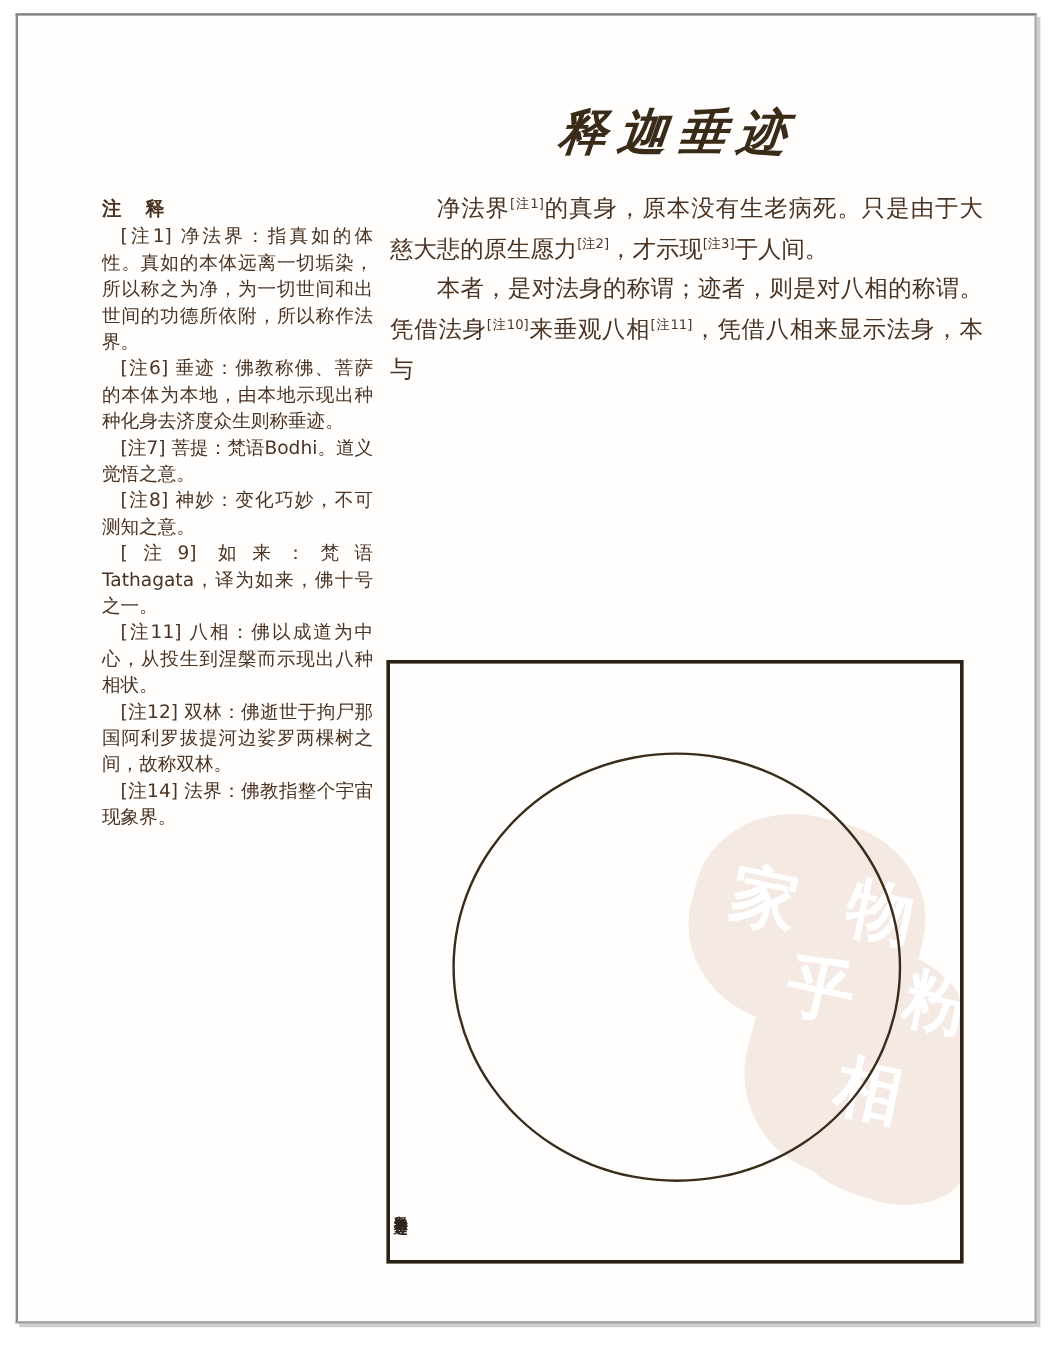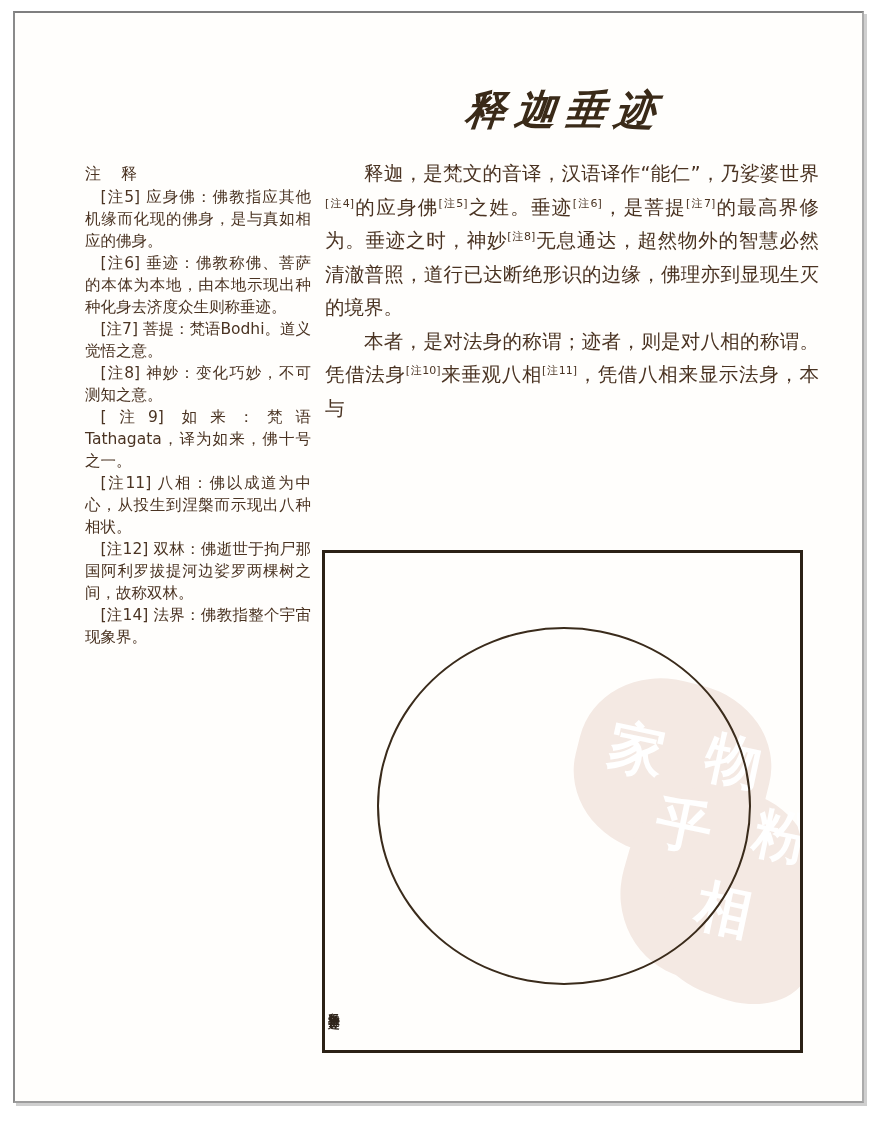--- a/index.html
+++ b/index.html
@@ -13,21 +13,21 @@
   .stage{position:relative;width:880px;height:1123px;background:#ffffff;overflow:hidden;
          font-family:"DejaVu Sans",sans-serif;}
   .page{position:absolute;left:13px;top:11px;width:851px;height:1092px;background:#fffefc;
         border:2px solid;border-color:#7f7f7f #ababab #9d9d9d #8a8a8a;
         box-shadow:3px 3px 0 #cfcfcf;}
   .title{position:absolute;left:300px;top:70px;width:500px;margin:0;text-align:center;
          font-family:"DejaVu Serif",serif;font-style:italic;font-weight:600;
          font-size:41px;letter-spacing:9px;color:var(--title-ink);transform:skewX(-6deg);}
   .sidebar{position:absolute;left:70px;top:150px;width:226px;color:var(--ink);
            font-size:15.5px;line-height:22px;text-align:justify;}
-  .notes-heading{font-weight:normal;font-size:16px;letter-spacing:2px;margin:0 0 1px 0;}
+  .notes-heading{font-weight:bold;font-size:16px;letter-spacing:2px;margin:0 0 1px 0;}
   .note{margin:0;text-indent:1em;}
   .note-label{letter-spacing:0;}
   .body-text{position:absolute;left:310px;top:144px;width:494px;color:var(--ink);
              font-size:19.5px;line-height:33.5px;text-align:justify;}
   .bp{margin:0;text-indent:2em;}
   .noteref{font-size:11px;line-height:0;vertical-align:7px;letter-spacing:0;}
   .figure-box{position:absolute;left:307px;top:537px;width:481px;height:503px;margin:0;
               border:3px solid var(--frame);background:#fffefc;overflow:hidden;}
   .wm-blob{position:absolute;background:var(--wm);border-radius:45%;}
   .wm-b1{left:250px;top:128px;width:195px;height:175px;transform:rotate(14deg);}
@@ -50,33 +50,33 @@
 <body>
 
 <div class="stage">
   <div class="page">
 
     <h1 class="title">释迦垂迹</h1>
 
     <aside class="sidebar">
       <p class="notes-heading">注　释</p>
       <div id="notes-list">
-          <p class="note"><span class="note-label">[注5] </span>应身佛：佛教指应其他机缘而化现的佛身，是与真如相应的佛身。</p>
+          <p class="note"><span class="note-label">[注1] </span>净法界：指真如的体性。真如的本体远离一切垢染，所以称之为净，为一切世间和出世间的功德所依附，所以称作法界。</p>
           <p class="note"><span class="note-label">[注6] </span>垂迹：佛教称佛、菩萨的本体为本地，由本地示现出种种化身去济度众生则称垂迹。</p>
           <p class="note"><span class="note-label">[注7] </span>菩提：梵语Bodhi。道义觉悟之意。</p>
           <p class="note"><span class="note-label">[注8] </span>神妙：变化巧妙，不可测知之意。</p>
           <p class="note"><span class="note-label">[注9] </span>如来：梵语Tathagata，译为如来，佛十号之一。</p>
           <p class="note"><span class="note-label">[注11] </span>八相：佛以成道为中心，从投生到涅槃而示现出八种相状。</p>
           <p class="note"><span class="note-label">[注12] </span>双林：佛逝世于拘尸那国阿利罗拔提河边娑罗两棵树之间，故称双林。</p>
           <p class="note"><span class="note-label">[注14] </span>法界：佛教指整个宇宙现象界。</p>
         </div>
     </aside>
 
     <main class="body-text" id="body-text">
-        <p class="bp">释迦，是梵文的音译，汉语译作“能仁”，乃娑婆世界<sup class="noteref">[注4]</sup>的应身佛<sup class="noteref">[注5]</sup>之姓。垂迹<sup class="noteref">[注6]</sup>，是菩提<sup class="noteref">[注7]</sup>的最高界修为。垂迹之时，神妙<sup class="noteref">[注8]</sup>无息通达，超然物外的智慧必然清澈普照，道行已达断绝形识的边缘，佛理亦到显现生灭的境界。</p>
+        <p class="bp">净法界<sup class="noteref">[注1]</sup>的真身，原本没有生老病死。只是由于大慈大悲的原生愿力<sup class="noteref">[注2]</sup>，才示现<sup class="noteref">[注3]</sup>于人间。</p>
         <p class="bp">本者，是对法身的称谓；迹者，则是对八相的称谓。凭借法身<sup class="noteref">[注10]</sup>来垂观八相<sup class="noteref">[注11]</sup>，凭借八相来显示法身，本与</p>
       </main>
 
     <figure class="figure-box">
       <div id="watermark">
         <div class="wm-blob wm-b1"></div>
         <div class="wm-blob wm-b2"></div>
         <div class="wm-blob wm-b3"></div>
       <span class="wm-g wm-g1">家</span>
           <span class="wm-g wm-g2">物</span>

